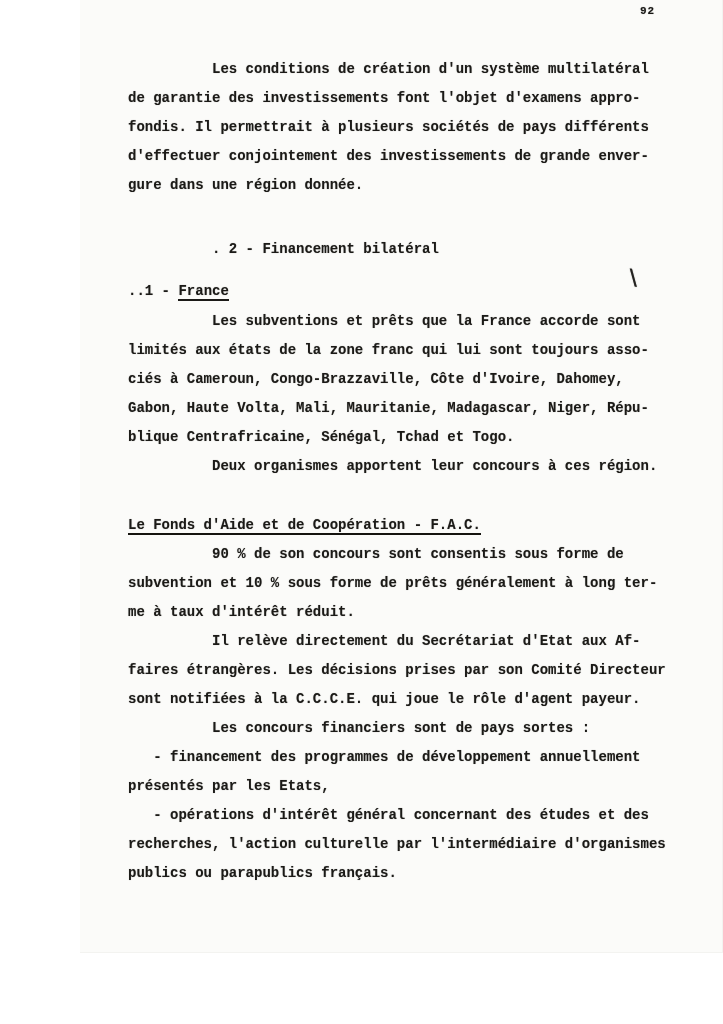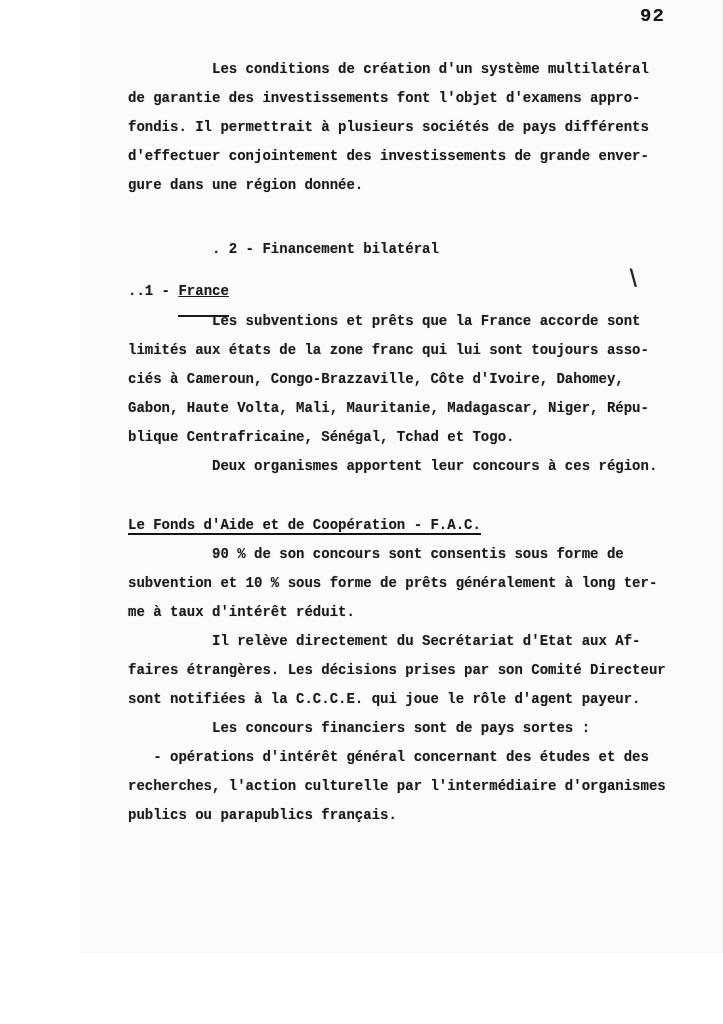--- a/index.html
+++ b/index.html
@@ -33,21 +33,21 @@
   .edge-bottom {
     position: absolute;
     left: 0; top: 953px;
     width: 723px; height: 71px;
     background: #ffffff;
   }
   .page-number {
     position: absolute;
     left: 640px;
     top: 5px;
-    font-size: 19px;
+    font-size: 11px;
     font-weight: 700;
     letter-spacing: 1px;
     color: #181715;
     text-shadow: 0 0 1px rgba(25,24,20,0.4);
   }
   .doc {
     position: absolute;
     left: 128px;
     top: 55px;
     width: 585px;
@@ -60,22 +60,21 @@
   .doc p {
     margin: 0;
     white-space: pre-wrap;
   }
   .gap-a { margin-top: 35px !important; }
   .gap-b { margin-top: 13px !important; }
   .gap-c { margin-top: 1px  !important; }
   .gap-d { margin-top: 30px !important; }
   .u-thin {
     border-bottom: 2px solid #1b1a17;
-    padding-bottom: 16px;
-    text-decoration: underline;
+    padding-bottom: 0;
   }
   .u-thick {
     border-bottom: 2.5px solid #15140f;
     padding-bottom: 0;
   }
   .stray-mark {
     position: absolute;
     left: 627px;
     top: 268px;
     font-size: 20px;
@@ -122,18 +121,20 @@
 subvention et 10 % sous forme de prêts généralement à long ter-
 me à taux d'intérêt réduit.</p>
 
   <p>          Il relève directement du Secrétariat d'Etat aux Af-
 faires étrangères. Les décisions prises par son Comité Directeur
 sont notifiées à la C.C.C.E. qui joue le rôle d'agent payeur.</p>
 
 
   <p>          Les concours financiers sont de pays sortes :</p>
 
+  <p>   - financement des programmes de développement annuellement
+présentés par les Etats,</p>
 
   <p>   - opérations d'intérêt général concernant des études et des
 recherches, l'action culturelle par l'intermédiaire d'organismes
 publics ou parapublics français.</p>
 
 </div>
 
 </body></html>

